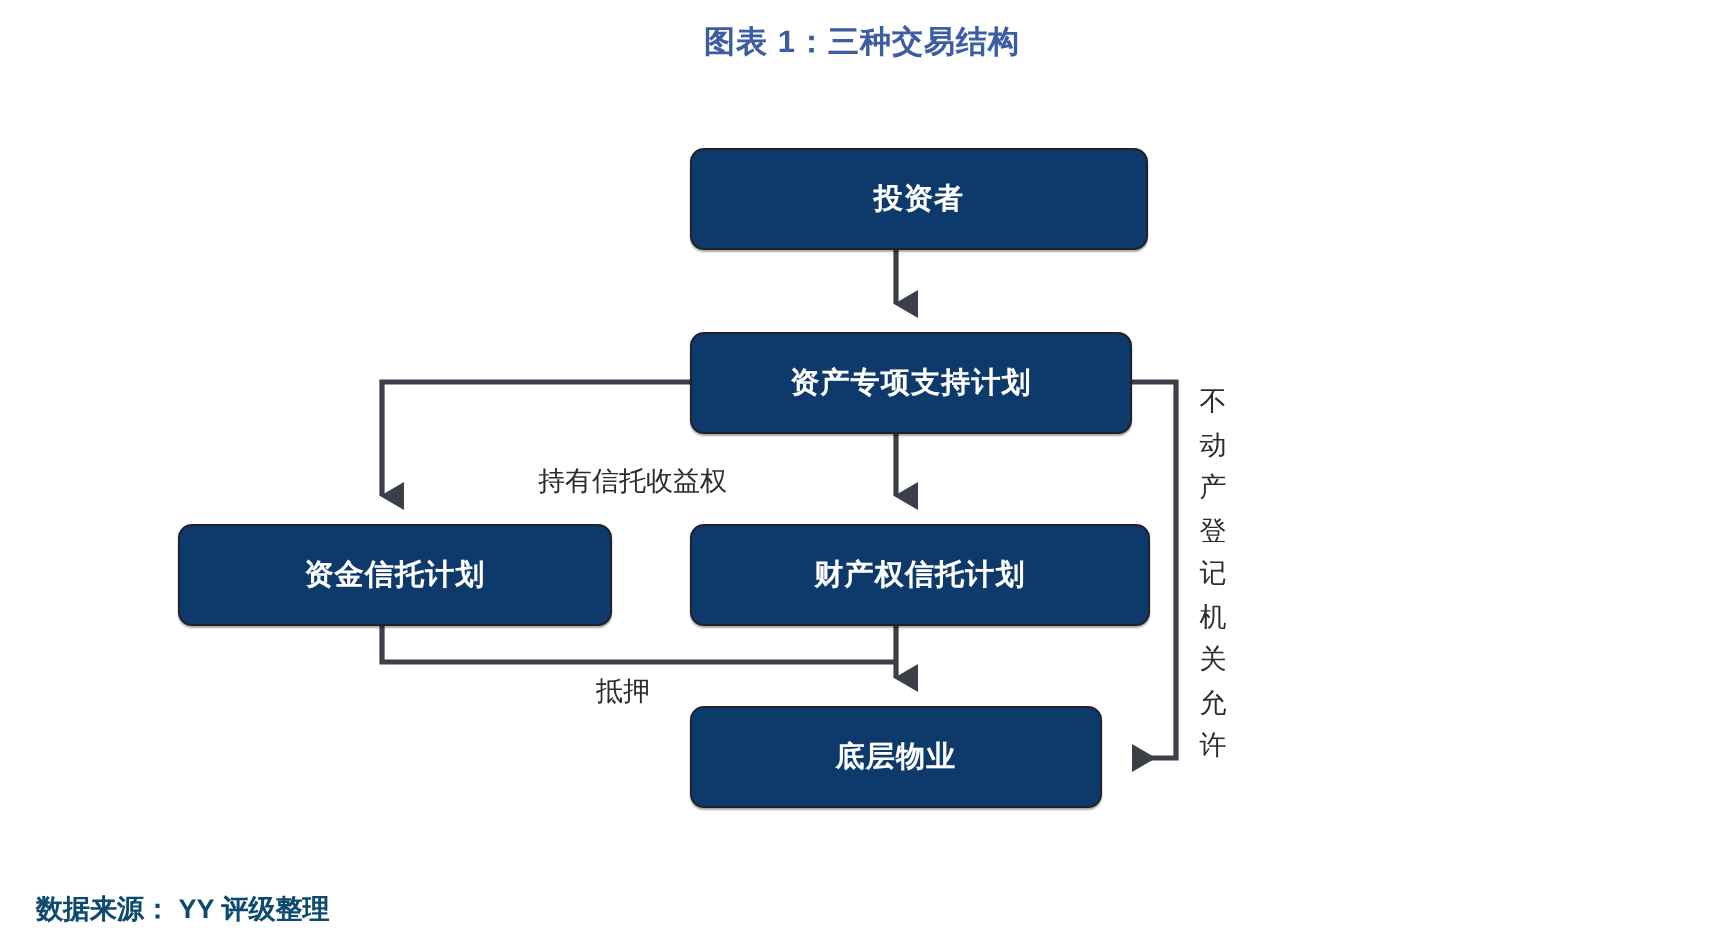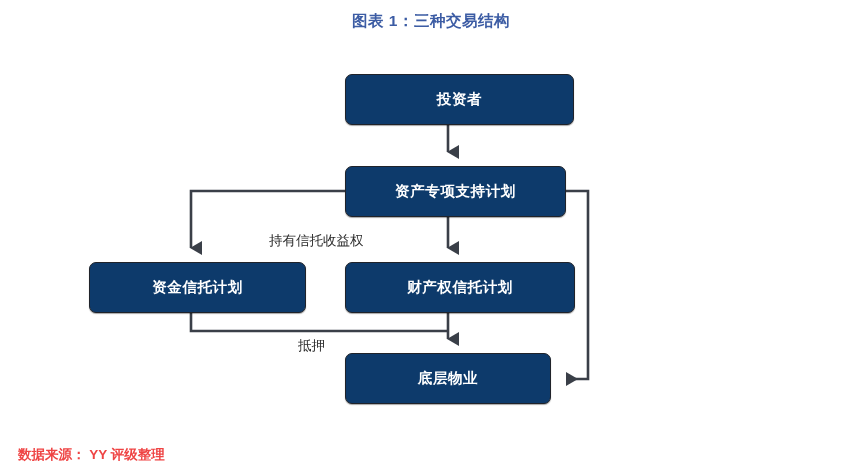--- a/index.html
+++ b/index.html
@@ -30,21 +30,21 @@
     letter-spacing: 0.5px;
     white-space: nowrap;
   }
   
   .source-note {
     position: absolute;
     left: 18px;
     top: 446px;
     font-size: 13.5px;
     font-weight: bold;
-    color: #ef4444;
+    color: #0c4a6e;
     white-space: nowrap;
   }
   
   #connectors {
     position: absolute;
     left: 0;
     top: 0;
     width: 862px;
     height: 474px;
   }
@@ -140,16 +140,17 @@
   <div class="node" id="node-fund-trust">资金信托计划</div>
 
   <div class="node" id="node-property-trust">财产权信托计划</div>
 
   <div class="node" id="node-underlying">底层物业</div>
 
   <div class="edge-label" id="label-hold-rights">持有信托收益权</div>
 
   <div class="edge-label" id="label-mortgage">抵押</div>
 
+  <div class="edge-label-vertical" id="label-registry">不动产登记机关允许</div>
 
   <div class="source-note">数据来源： YY 评级整理</div>
 
 </div>
 
 </body></html>

